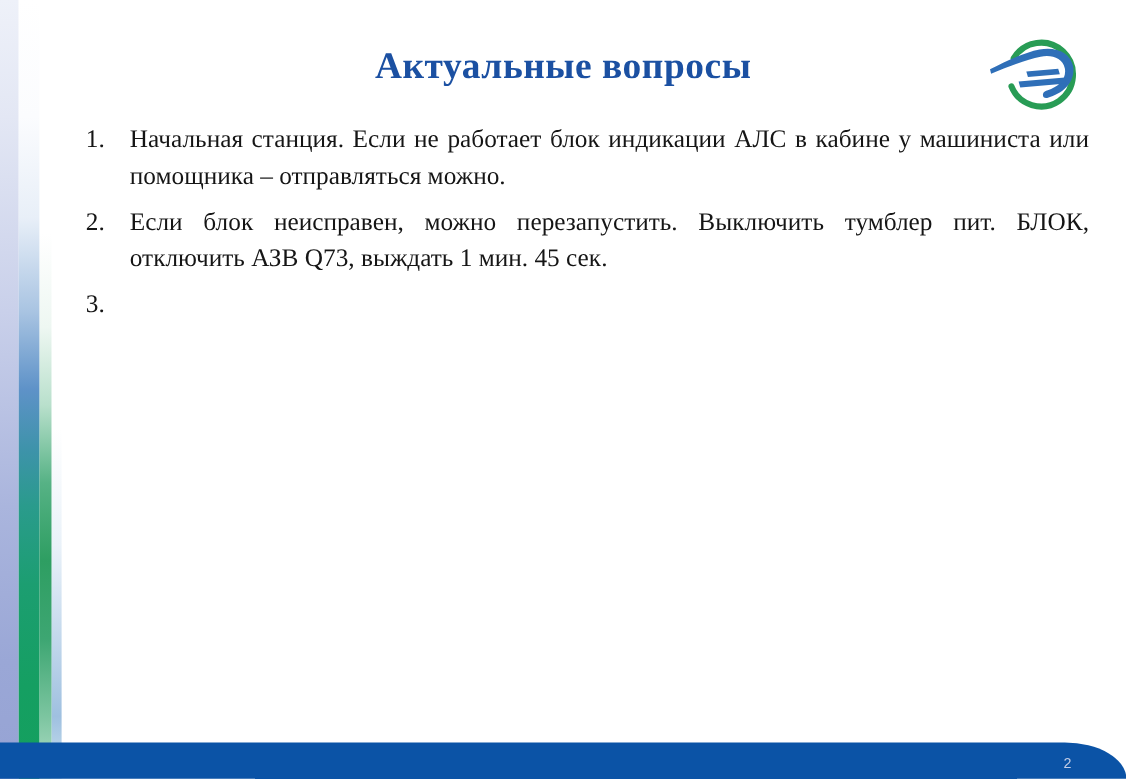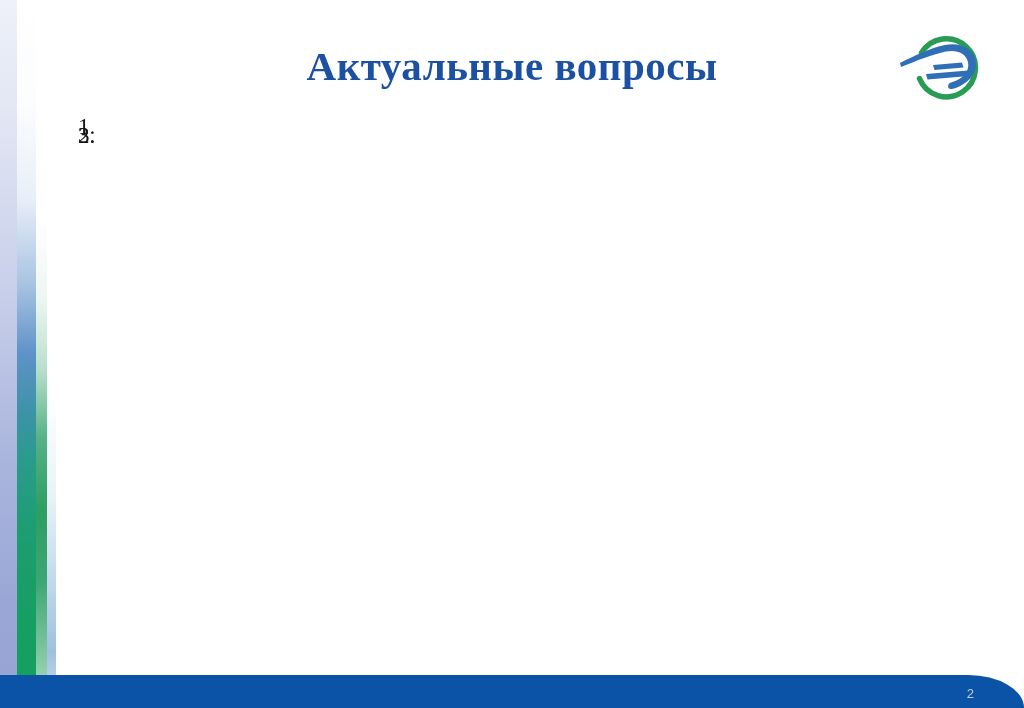--- a/index.html
+++ b/index.html
@@ -20,21 +20,21 @@
     background: linear-gradient(180deg, #ffffff 0%, #fbfcfe 15%, #e8eff8 28%, #a9c4e2 40%, #5e92c8 50%, #3d93a9 58%, #2a9b8c 65%, #1c9e71 75%, #159f62 88%, #14a05e 100%); }
   .stripe-3 { left: 36px; width: 11px;
     background: linear-gradient(180deg, #ffffff 0%, #ffffff 30%, #eef7f2 42%, #b9e0cc 52%, #56b285 62%, #2e9e62 72%, #3da672 82%, #7cc5a0 92%, #b7e0cb 100%); }
   .stripe-4 { left: 47px; width: 9px;
     background: linear-gradient(180deg, #ffffff 0%, #ffffff 55%, #eaf2f9 70%, #c3d8ec 82%, #9fc0e0 92%, #cfe6f0 100%); }
 
   
   .slide-title {
     position: absolute; top: 42px; left: 0; width: 100%;
     text-align: center;
-    font-size: 41px; font-weight: bold;
+    font-size: 34px; font-weight: bold;
     color: #1b50a2;
     letter-spacing: 0.5px;
     z-index: 2;
   }
 
   
   .logo { position: absolute; left: 900px; top: 34px; width: 90px; height: 68px; z-index: 2; }
   .logo svg { display: block; width: 100%; height: 100%; }
 
   
@@ -87,23 +87,25 @@
              C 33 20, 16 27, 1 33 Z" fill="#2f6fb8"></path>
 
     <path d="M 33 31 L 62 28.5 L 63.5 33.5 L 34.5 36 Z" fill="#2f6fb8"></path>
     <path d="M 26 40 L 68 36.5 L 69.5 42 L 27.5 45.5 Z" fill="#2f6fb8"></path>
   </svg>
 </div>
 
 <div class="content-list">
   <div class="list-item">
     <span class="item-number">1.</span>
+    <span>Начальная станция. Если не работает блок индикации АЛС в кабине у машиниста или помощника – отправляться можно.</span>
   </div>
   <div class="list-item">
     <span class="item-number">2.</span>
+    <span>Если блок неисправен, можно перезапустить. Выключить тумблер пит. БЛОК, отключить АЗВ Q73, выждать 1 мин. 45 сек.</span>
   </div>
   <div class="list-item">
     <span class="item-number">3.</span>
   </div>
 </div>
 
 <div class="footer-bar">
   <span class="page-number">2</span>
 </div>
 

